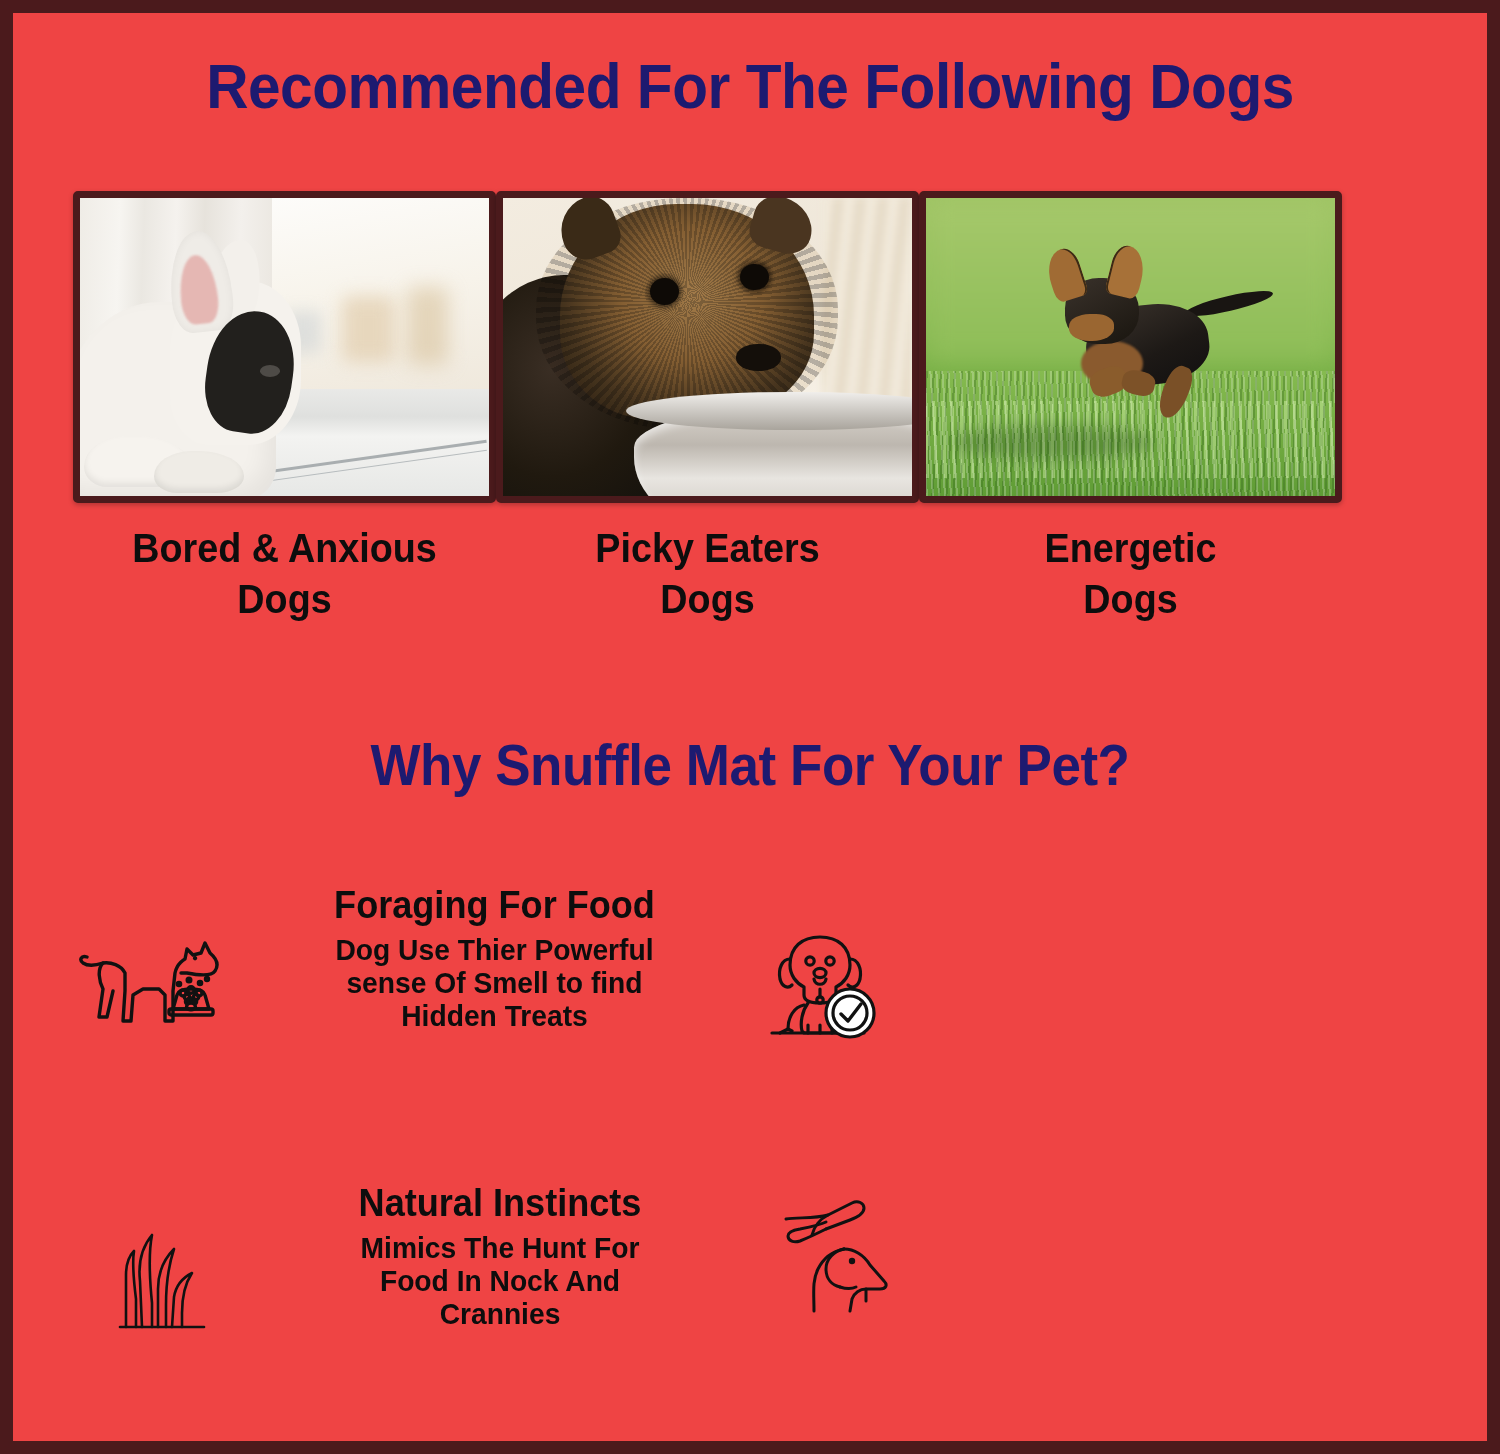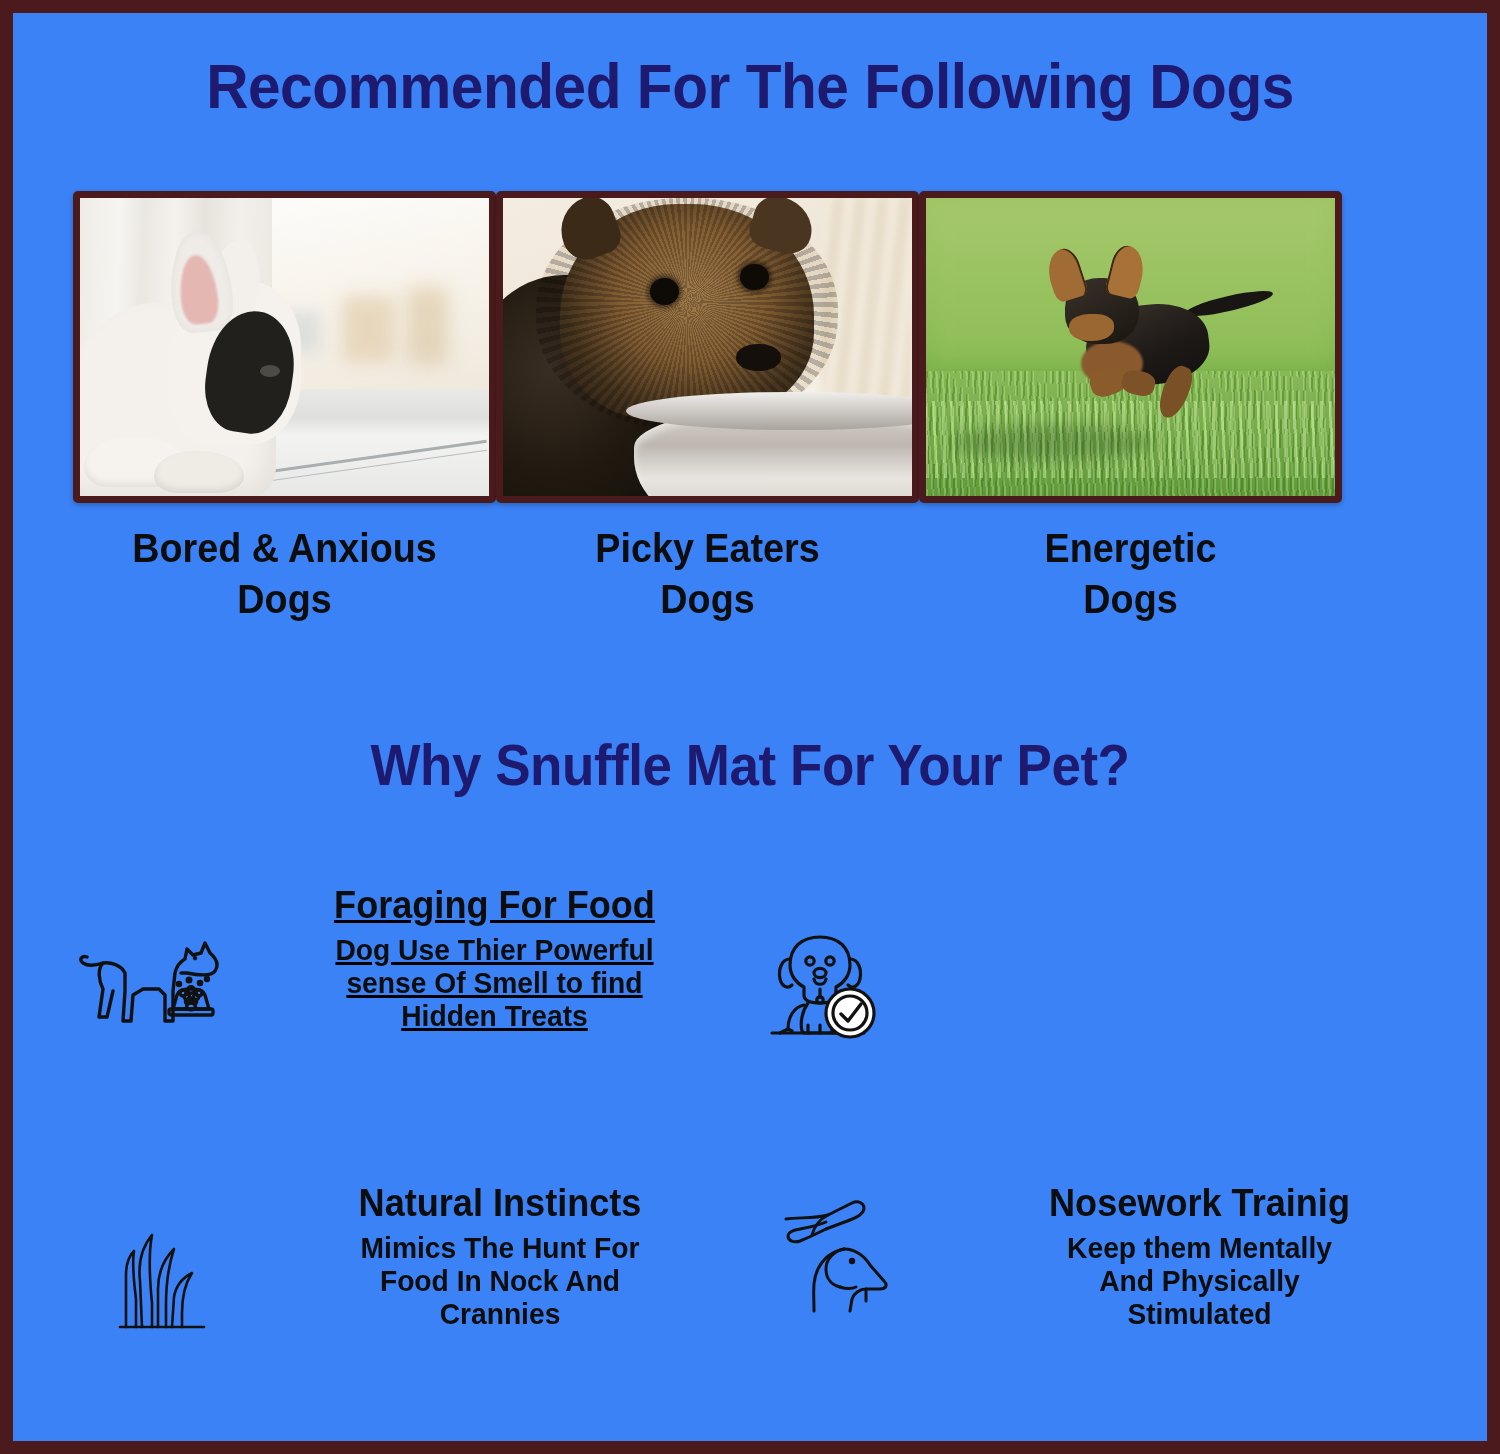--- a/index.html
+++ b/index.html
@@ -16,21 +16,21 @@
     height: 1454px;
     box-sizing: border-box;
     background: #ffffff;
     border: 13px solid #4b1a1c;
     overflow: hidden;
   }
   .inner {
     position: relative;
     width: 100%;
     height: 100%;
-    background: #3b82f6;
+    background: #ef4444;
   }
 
   
   .heading {
     position: absolute;
     left: 0;
     width: 100%;
     text-align: center;
     color: #1d1a70;
     font-weight: 700;
@@ -320,21 +320,21 @@
   .feature-row {
     display: flex;
     width: 100%;
   }
   .feature {
     width: 50%;
     display: flex;
     align-items: flex-start;
     box-sizing: border-box;
   }
-  #feature-foraging  { padding-left: 60px; text-decoration: underline; }
+  #feature-foraging  { padding-left: 60px; }
   #feature-keepfit   { padding-left: 18px; }
   #feature-instincts { padding-left: 95px; gap: 16px; }
   #feature-nosework  { padding-left: 30px; }
 
   .feature-icon {
     flex: 0 0 auto;
     margin-top: 46px;
   }
   #feature-instincts .feature-icon { margin-top: 48px; }
   #feature-nosework  .feature-icon { margin-top: 8px; }
@@ -576,28 +576,20 @@
               <path d="M48 26 C40 30 34 38 32 46"></path>
               <path d="M34 122 C34 104 32 92 38 80 C44 68 54 62 64 60"></path>
               <path d="M64 60 C54 62 46 70 46 80 C46 90 52 96 60 98"></path>
               <path d="M64 60 C74 60 84 66 90 76 L104 92 C108 96 106 100 100 100
                        L86 100 C80 100 74 104 72 110 L70 122"></path>
               <path d="M86 100 L86 112"></path>
               <path d="M60 98 C66 100 72 100 76 98"></path>
               <circle cx="72" cy="72" r="3.2" fill="#111" stroke="none"></circle>
             </svg>
           </div>
-          <div class="feature-text">
-            <div class="feature-title">Nosework Trainig</div>
-            <div class="feature-desc">
-              <div>Keep them Mentally</div>
-              <div>And Physically</div>
-              <div>Stimulated</div>
-            </div>
-          </div>
         </div>
 
       </div>
     </div>
 
 
   </div>
 </div>
 
 </body></html>

